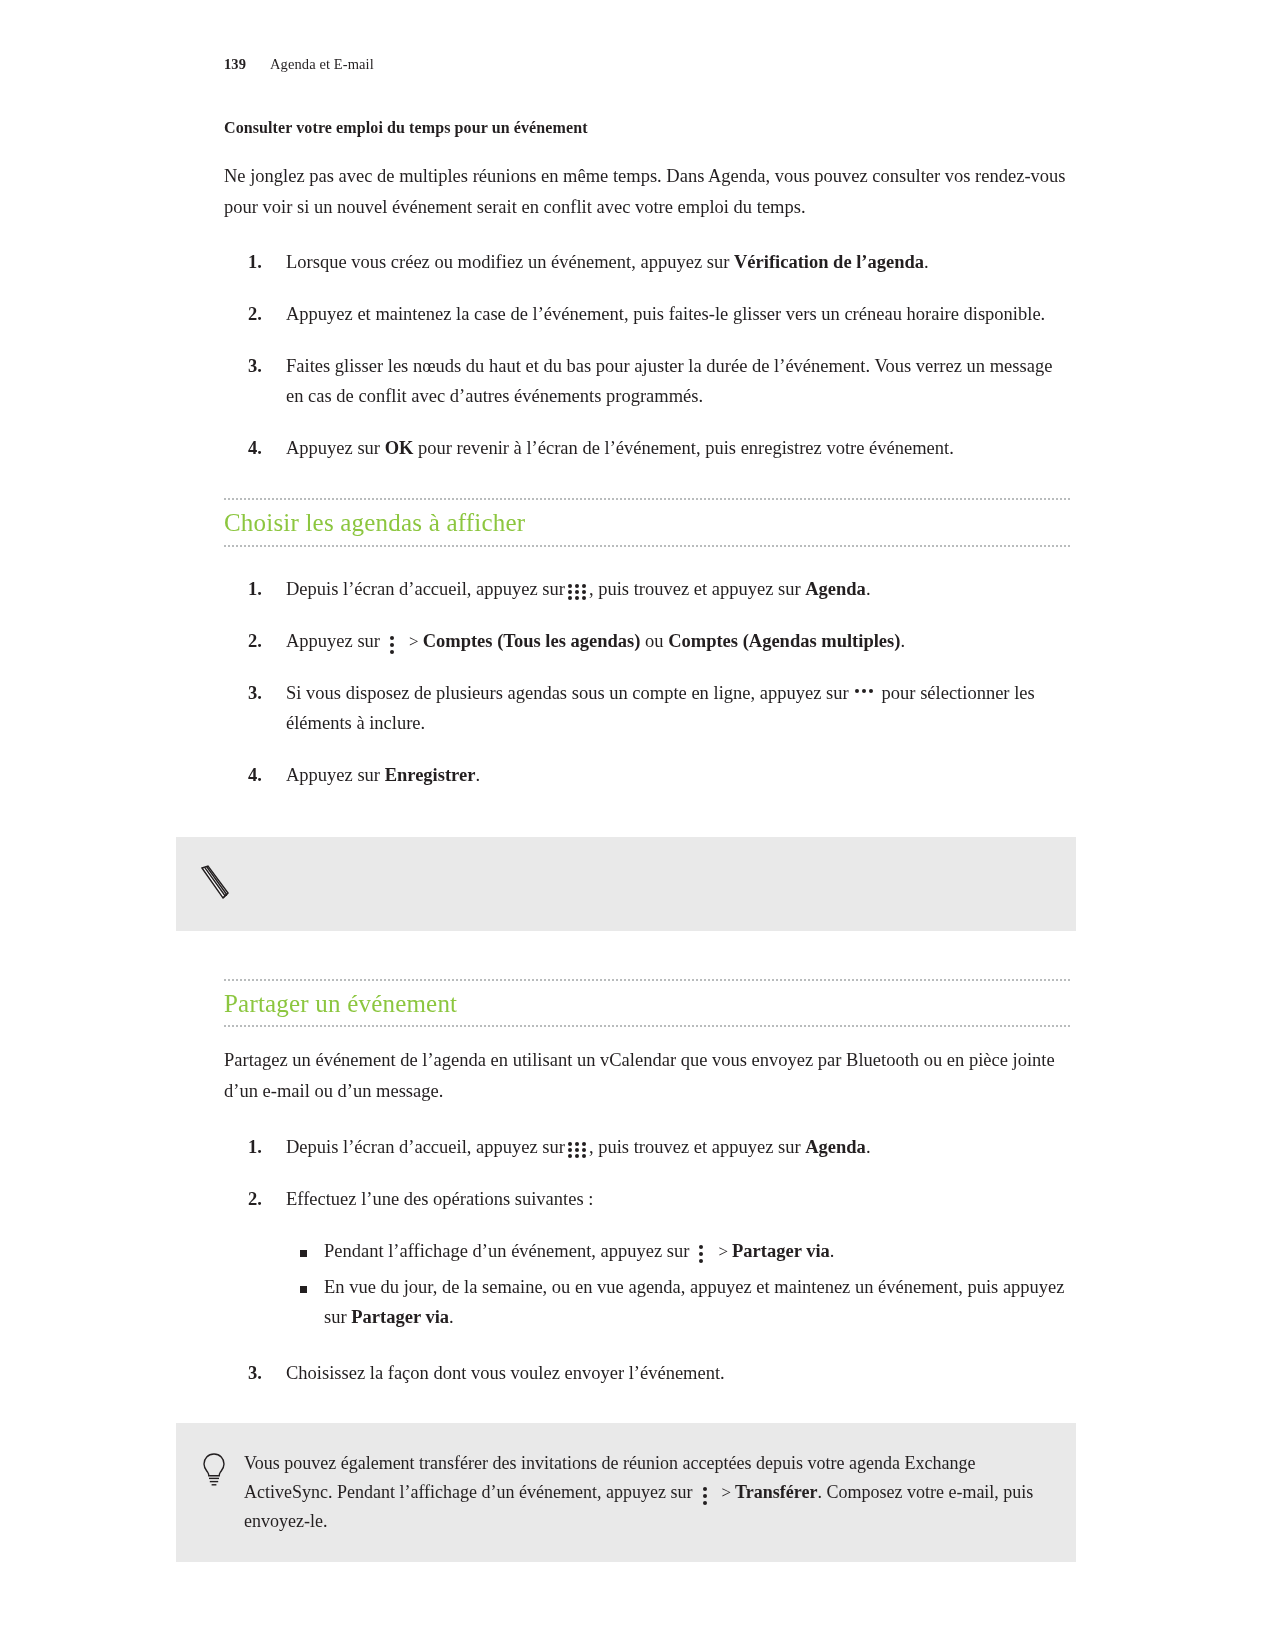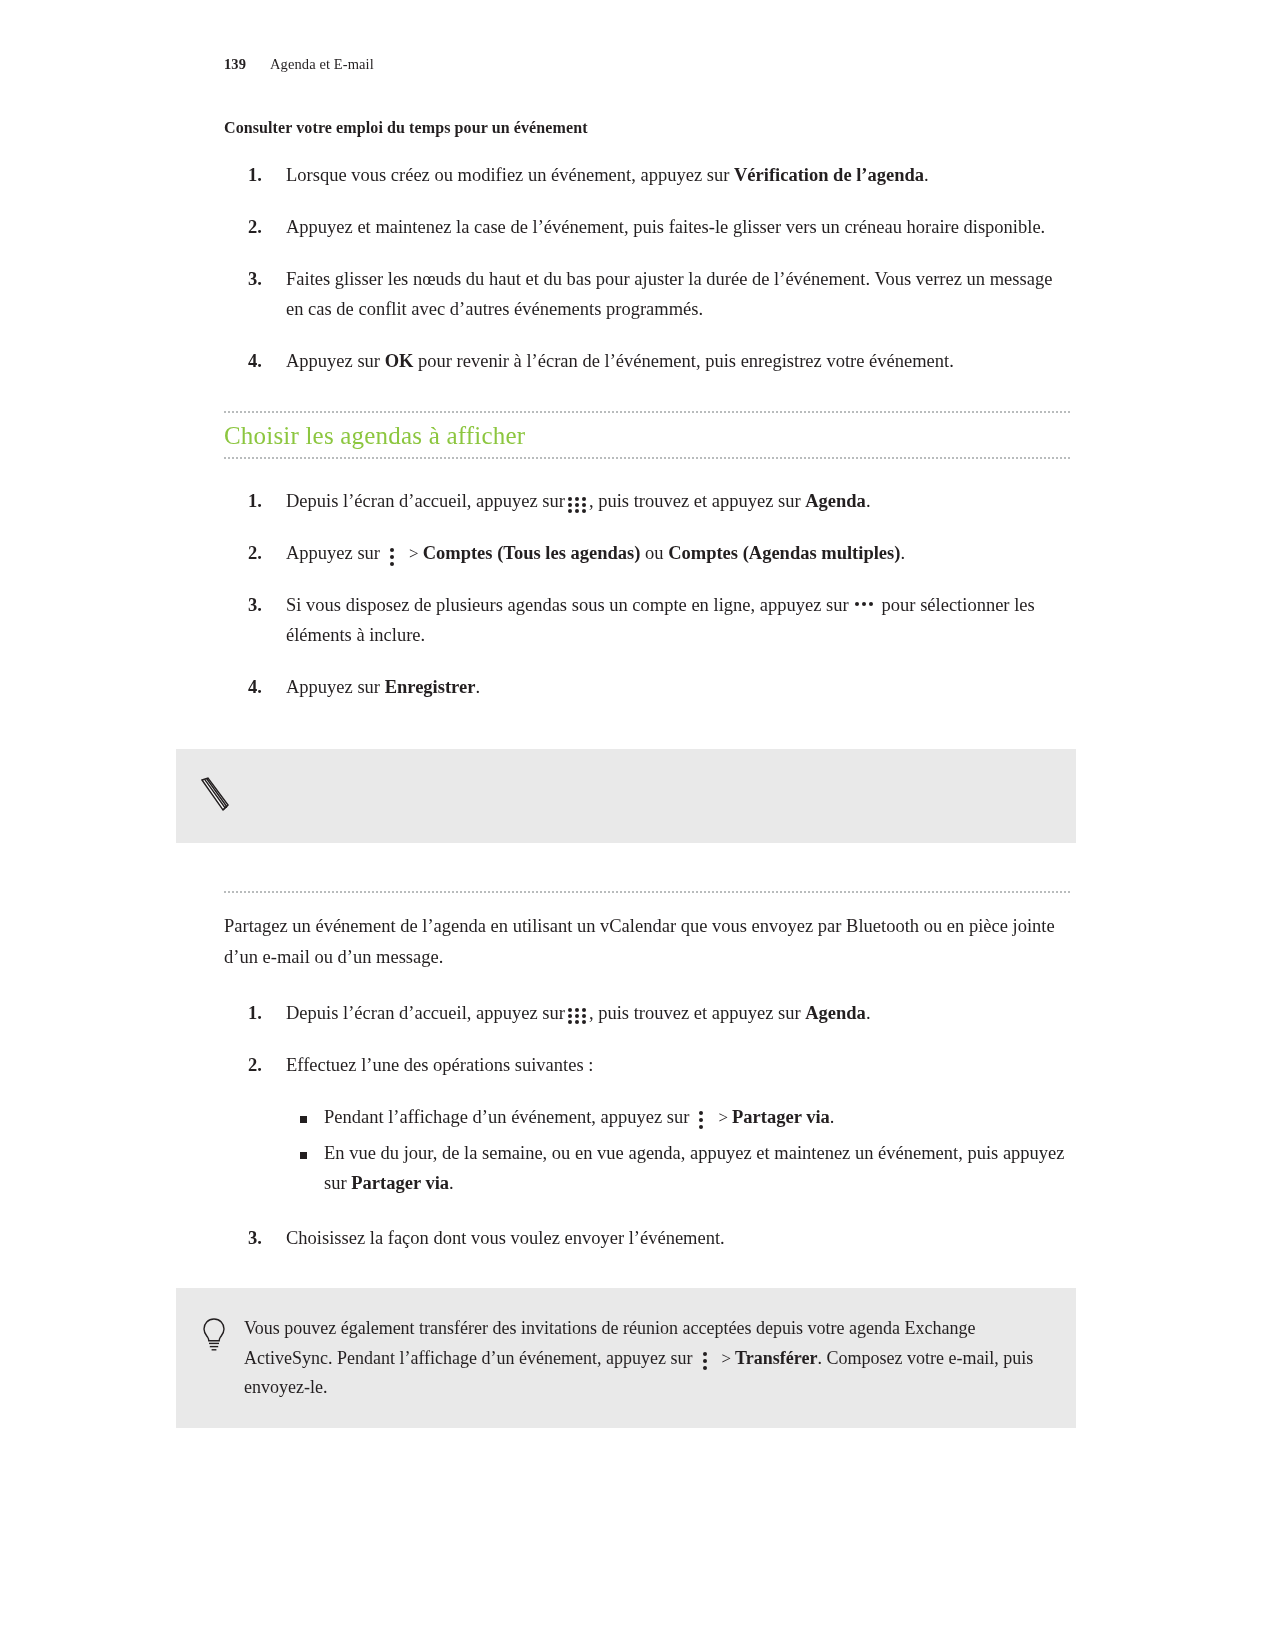--- a/index.html
+++ b/index.html
@@ -200,20 +200,21 @@
 <div class="page">
 
   <div class="run-head">
     <span class="pg">139</span>
     <span class="ttl">Agenda et E-mail</span>
   </div>
 
   <div class="content">
 
     <h3 class="sub-bold">Consulter votre emploi du temps pour un événement</h3>
+    <p class="body">Ne jonglez pas avec de multiples réunions en même temps. Dans Agenda, vous pouvez consulter vos rendez-vous pour voir si un nouvel événement serait en conflit avec votre emploi du temps.</p>
 
     <ol class="steps">
       <li>
         <span class="num">1.</span>
         <p><span>Lorsque vous créez ou modifiez un événement, appuyez sur </span><b>Vérification de l’agenda</b><span>.</span></p>
       </li>
       <li>
         <span class="num">2.</span>
         <p>Appuyez et maintenez la case de l’événement, puis faites-le glisser vers un créneau horaire disponible.</p>
       </li>
@@ -259,20 +260,23 @@
             <path d="M8.6 1.5 L28.3 29"></path>
             <path d="M25 33 L30 28"></path>
             <path d="M26 30.5 L29 30"></path>
           </g>
         </svg>
       </div>
     </div>
 
     <div class="thin-rule" style="margin-top:48px"></div>
 
+    <div class="green-head" style="margin-top:0;border-top:none">
+      <h2>Partager un événement</h2>
+    </div>
 
     <p class="body" style="margin-top:18px">Partagez un événement de l’agenda en utilisant un vCalendar que vous envoyez par Bluetooth ou en pièce jointe d’un e-mail ou d’un message.</p>
 
     <ol class="steps">
       <li>
         <span class="num">1.</span>
         <p><span>Depuis l’écran d’accueil, appuyez sur</span><span class="ic ic-grid"><i style="left:0;top:1px"></i><i style="left:7px;top:1px"></i><i style="left:14px;top:1px"></i><i style="left:0;top:7px"></i><i style="left:7px;top:7px"></i><i style="left:14px;top:7px"></i><i style="left:0;top:13px"></i><i style="left:7px;top:13px"></i><i style="left:14px;top:13px"></i></span><span>, puis trouvez et appuyez sur </span><b>Agenda</b><span>.</span></p>
       </li>
       <li>
         <span class="num">2.</span>

